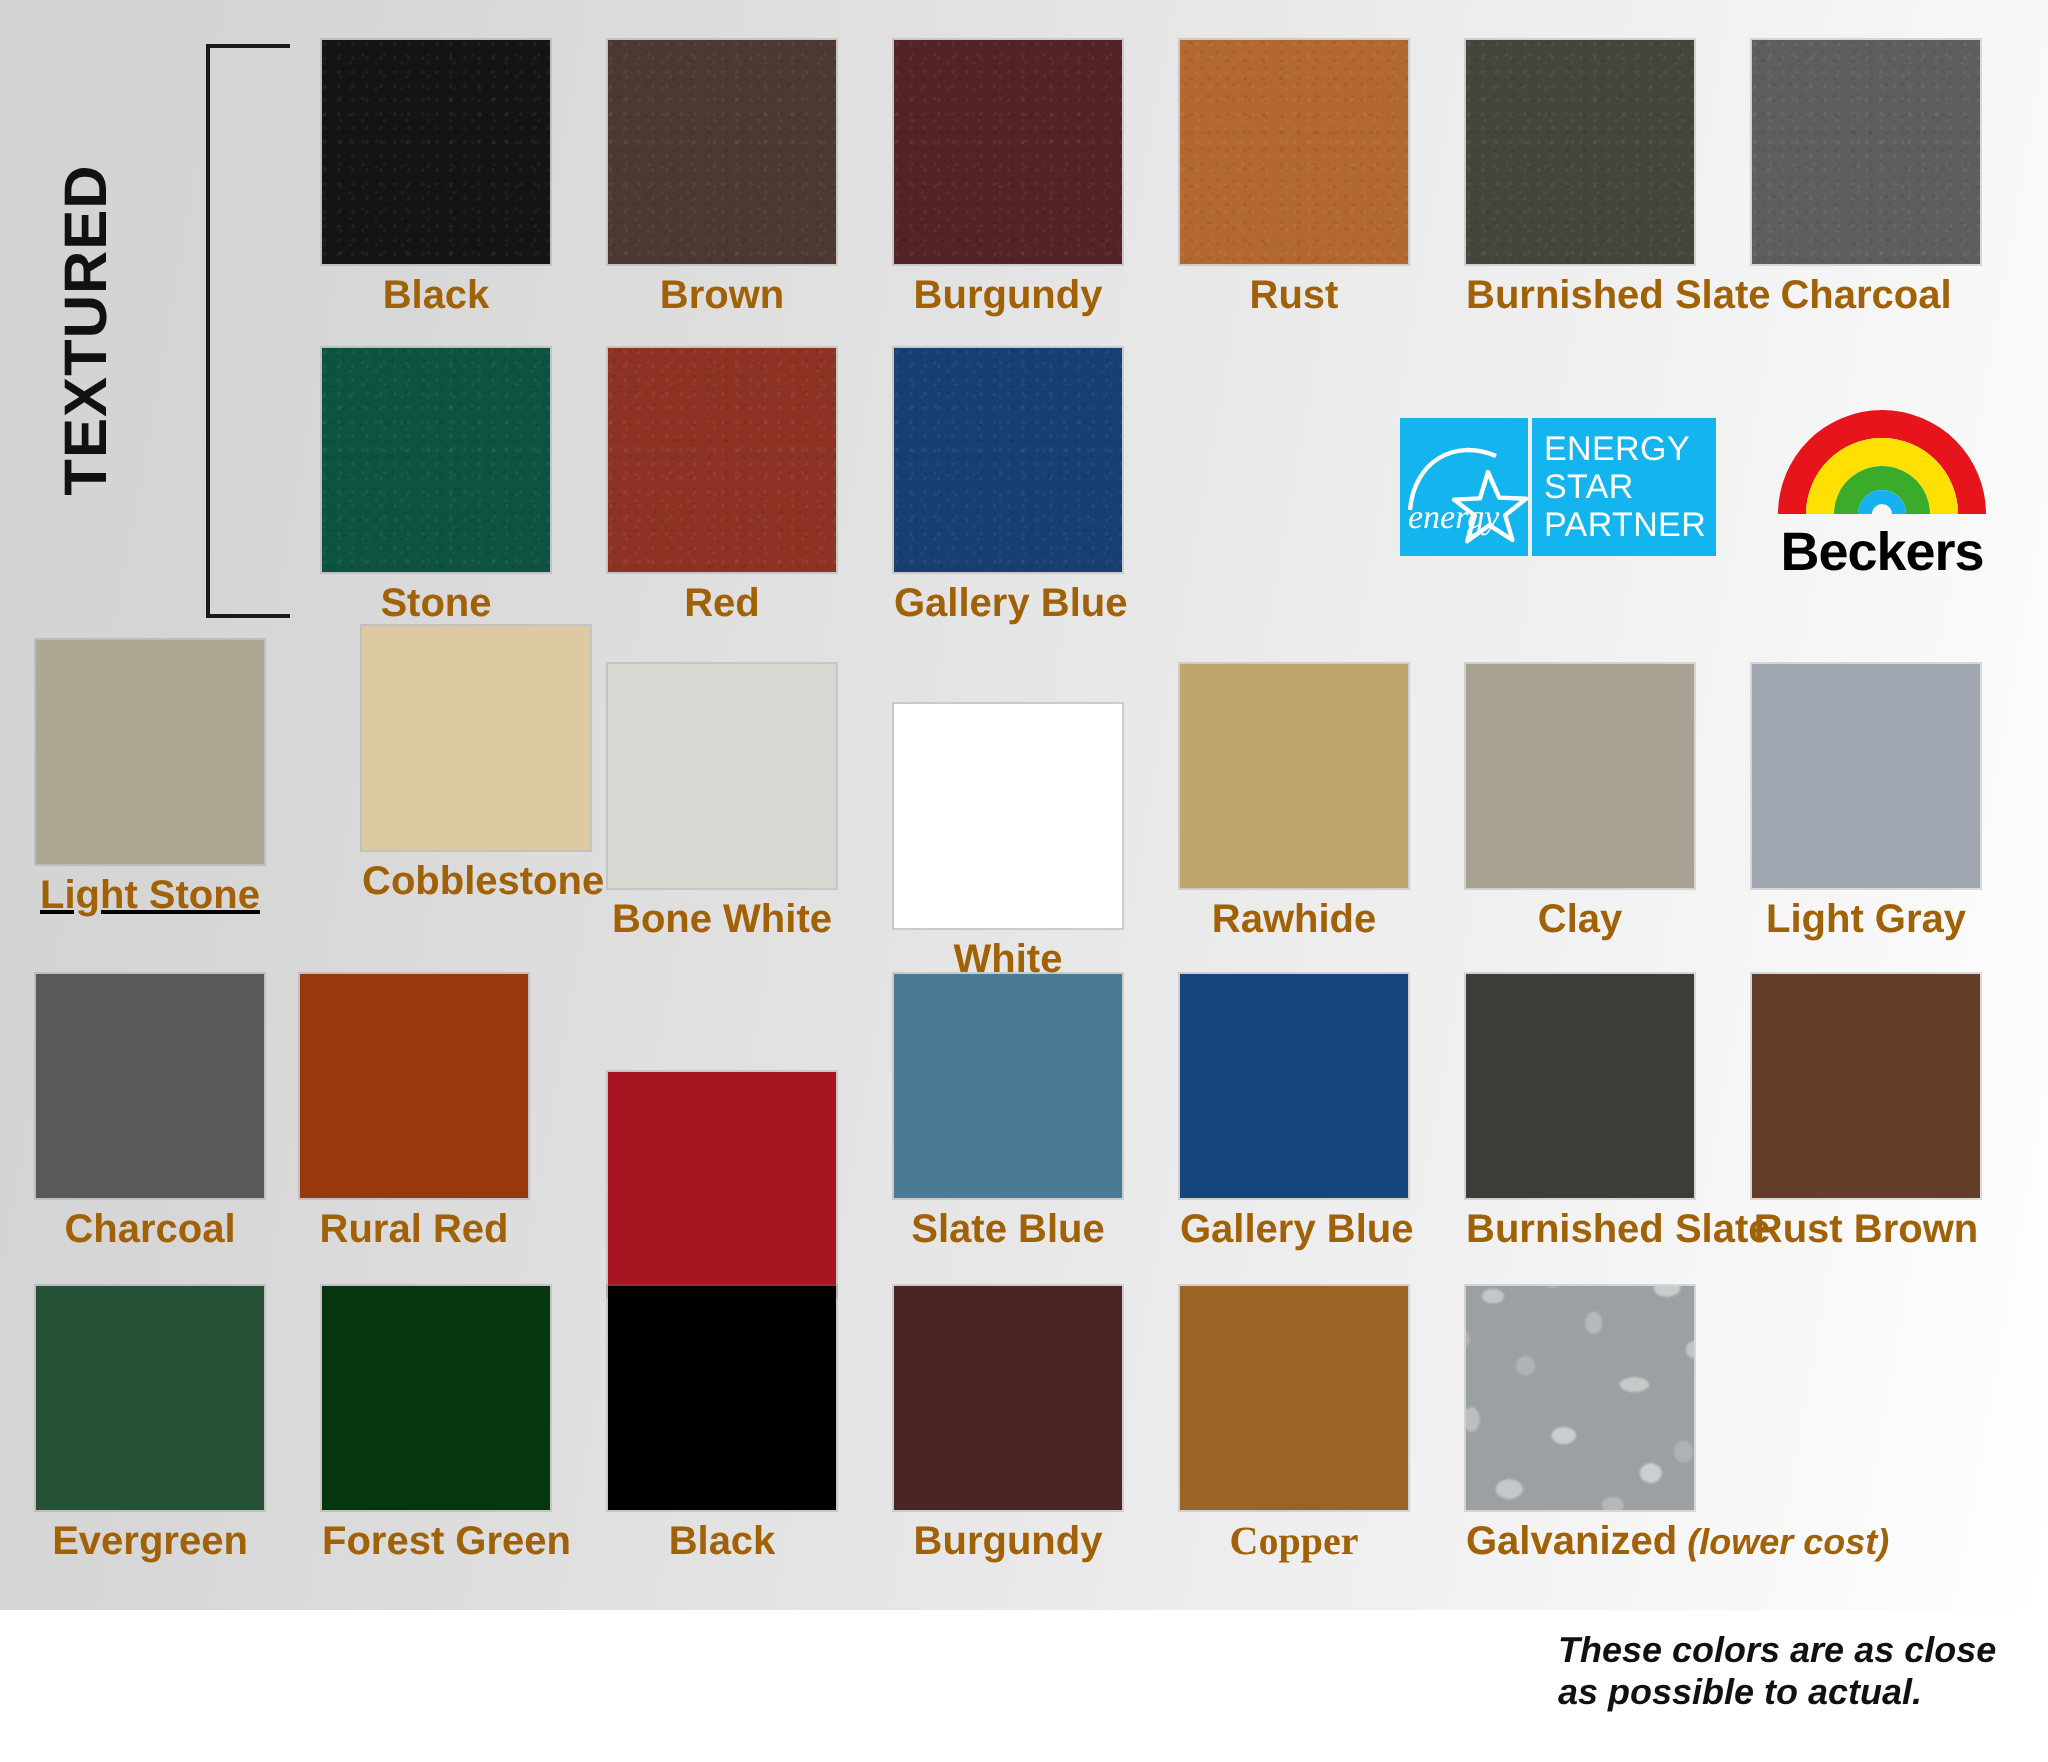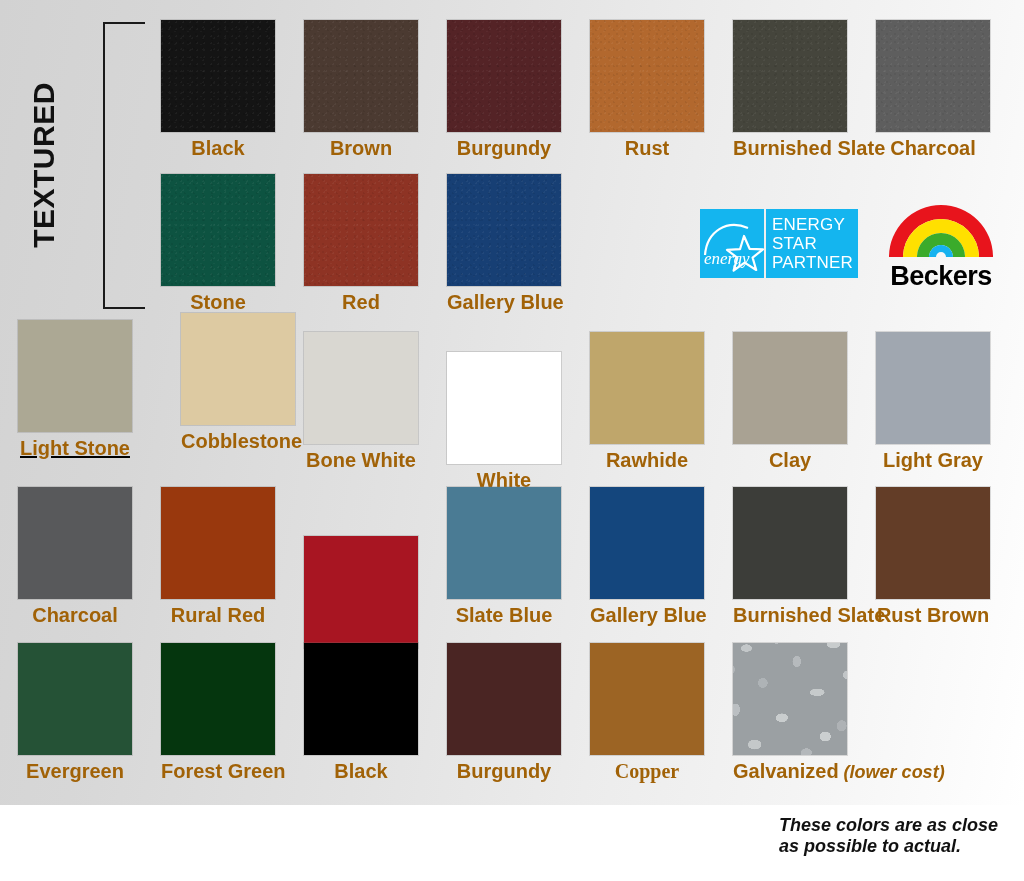--- a/index.html
+++ b/index.html
@@ -198,21 +198,21 @@
       <div class="lbl">Clay</div>
     </div>
     <div class="cell" style="left: 876px; top: 332px;">
       <div class="sw" style="background: rgb(160, 167, 176);"></div>
       <div class="lbl">Light Gray</div>
     </div>
     <div class="cell" style="left: 18px; top: 487px;">
       <div class="sw" style="background: rgb(88, 89, 91);"></div>
       <div class="lbl">Charcoal</div>
     </div>
-    <div class="cell" style="left: 161px; top: 487px;">
+    <div class="cell" style="left: 150px; top: 487px;">
       <div class="sw" style="background: rgb(153, 56, 13);"></div>
       <div class="lbl">Rural Red</div>
     </div>
     <div class="cell" style="left: 304px; top: 498px; margin-top: 38px;">
       <div class="sw" style="background: rgb(168, 21, 34);"></div>
       <div class="lbl">Crimson</div>
     </div>
     <div class="cell" style="left: 447px; top: 487px;">
       <div class="sw" style="background: rgb(74, 123, 148);"></div>
       <div class="lbl">Slate Blue</div>

